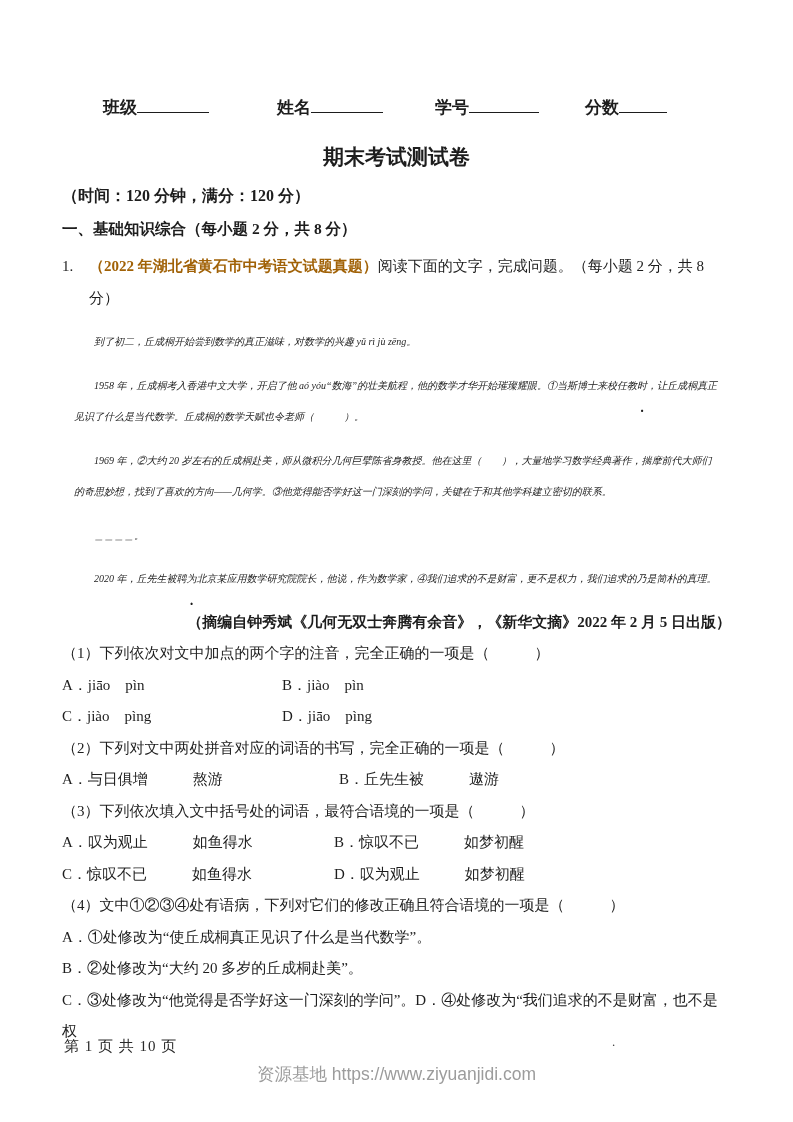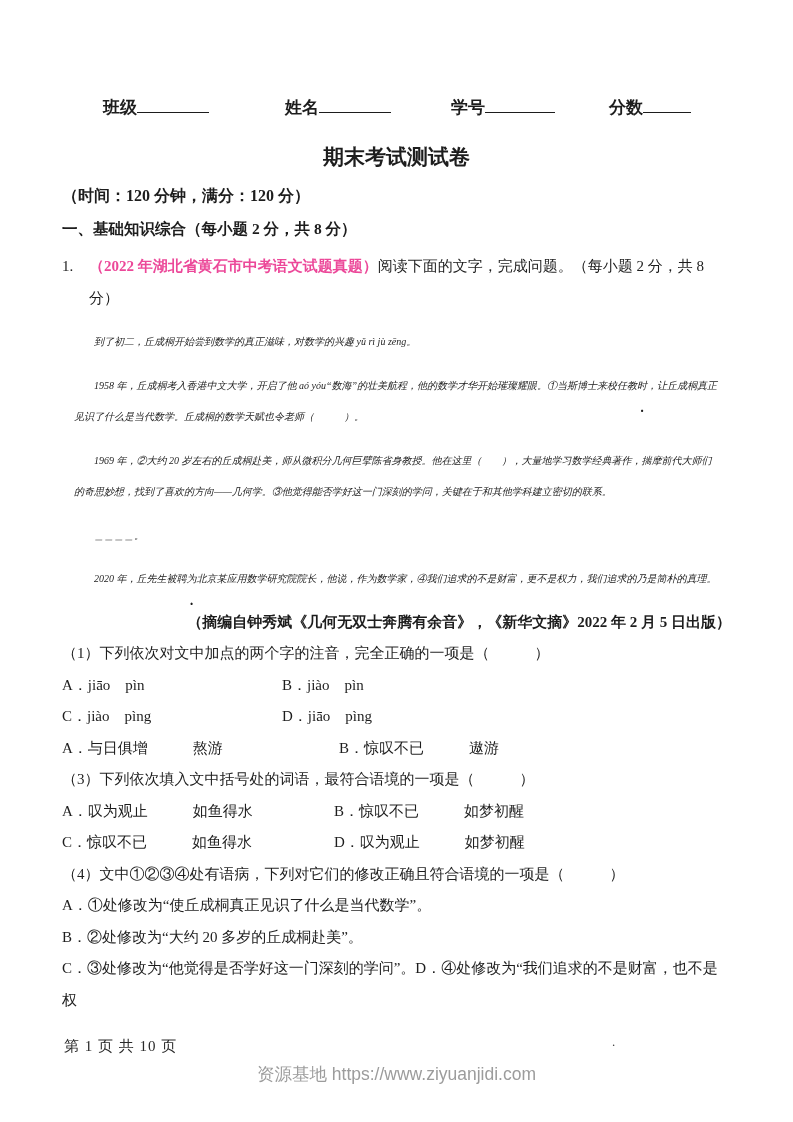--- a/index.html
+++ b/index.html
@@ -4,36 +4,36 @@
 <style>
   html,body{margin:0;padding:0;}
   body{
     width:793px;height:1122px;background:#ffffff;position:relative;
     font-family:"Liberation Serif","DejaVu Serif",serif;
     color:#1d1d1d;overflow:hidden;
   }
   .page{position:absolute;inset:0;padding:97px 62px 0 62px;box-sizing:border-box;}
 
   
-  .header-row{display:flex;font-weight:bold;font-size:17px;line-height:20px;gap:8px;}
+  .header-row{display:flex;font-weight:bold;font-size:17px;line-height:20px;}
   .hf{white-space:nowrap;}
   .hf .blank{display:inline-block;border-bottom:1.6px solid #1d1d1d;height:15px;vertical-align:baseline;}
   .hf1{margin-left:41px}
   .hf2{margin-left:68px}
   .hf3{margin-left:52px}
   .hf4{margin-left:46px}
   .b1{width:72px}.b2{width:72px}.b3{width:70px}.b4{width:48px}
 
   .title{text-align:center;font-size:21px;font-weight:bold;margin:26px 0 0 0;line-height:26px;font-family:Liberation Serif, serif;}
   .subtitle{text-align:left;font-size:16px;font-weight:bold;margin:16px 0 0 0;line-height:19px;}
   .sec-heading{font-size:15.5px;font-weight:bold;margin:14px 0 0 0;line-height:20px;}
 
   .q1-line{display:flex;margin-top:12px;line-height:31.5px;font-size:15px;}
   .q1-num{width:27px;flex:none;}
-  .src{color:#ec4899;font-weight:bold;}
+  .src{color:#a16207;font-weight:bold;}
 
   .passage{margin-top:4px;}
   .passage p{margin:12px;text-indent:2em;line-height:31.5px;font-size:10px;font-style:italic;}
   .emph{position:relative;font-style:inherit;}
   .emph::after{
     content:"·";position:absolute;left:50%;transform:translateX(-50%);
     top:16px;font-size:14px;font-weight:bold;font-style:normal;
   }
   .citation{margin:0;text-align:right;font-weight:bold;line-height:31.5px;font-size:15px;}
 
@@ -89,23 +89,24 @@
       <span class="opt-cell">A．jiāo　pìn</span>
       <span class="opt-cell">B．jiào　pìn</span>
     </div>
     <div class="opt-row">
       <span class="opt-cell">C．jiào　pìng</span>
       <span class="opt-cell">D．jiāo　pìng</span>
     </div>
   </div>
 
   <div class="sub sub-2">
+    <p>（2）下列对文中两处拼音对应的词语的书写，完全正确的一项是（　　　）</p>
     <div class="opt-row">
       <span class="opt-cell">A．与日俱增　　　熬游</span>
-      <span class="opt-cell">B．惊叹不已　　　遨游</span>
+      <span class="opt-cell">B．丘先生被　　　遨游</span>
     </div>
   </div>
 
   <div class="sub sub-3">
     <p>（3）下列依次填入文中括号处的词语，最符合语境的一项是（　　　）</p>
     <div class="opt-row">
       <span class="opt-cell">A．叹为观止　　　如鱼得水</span>
       <span class="opt-cell">B．惊叹不已　　　如梦初醒</span>
     </div>
     <div class="opt-row">

